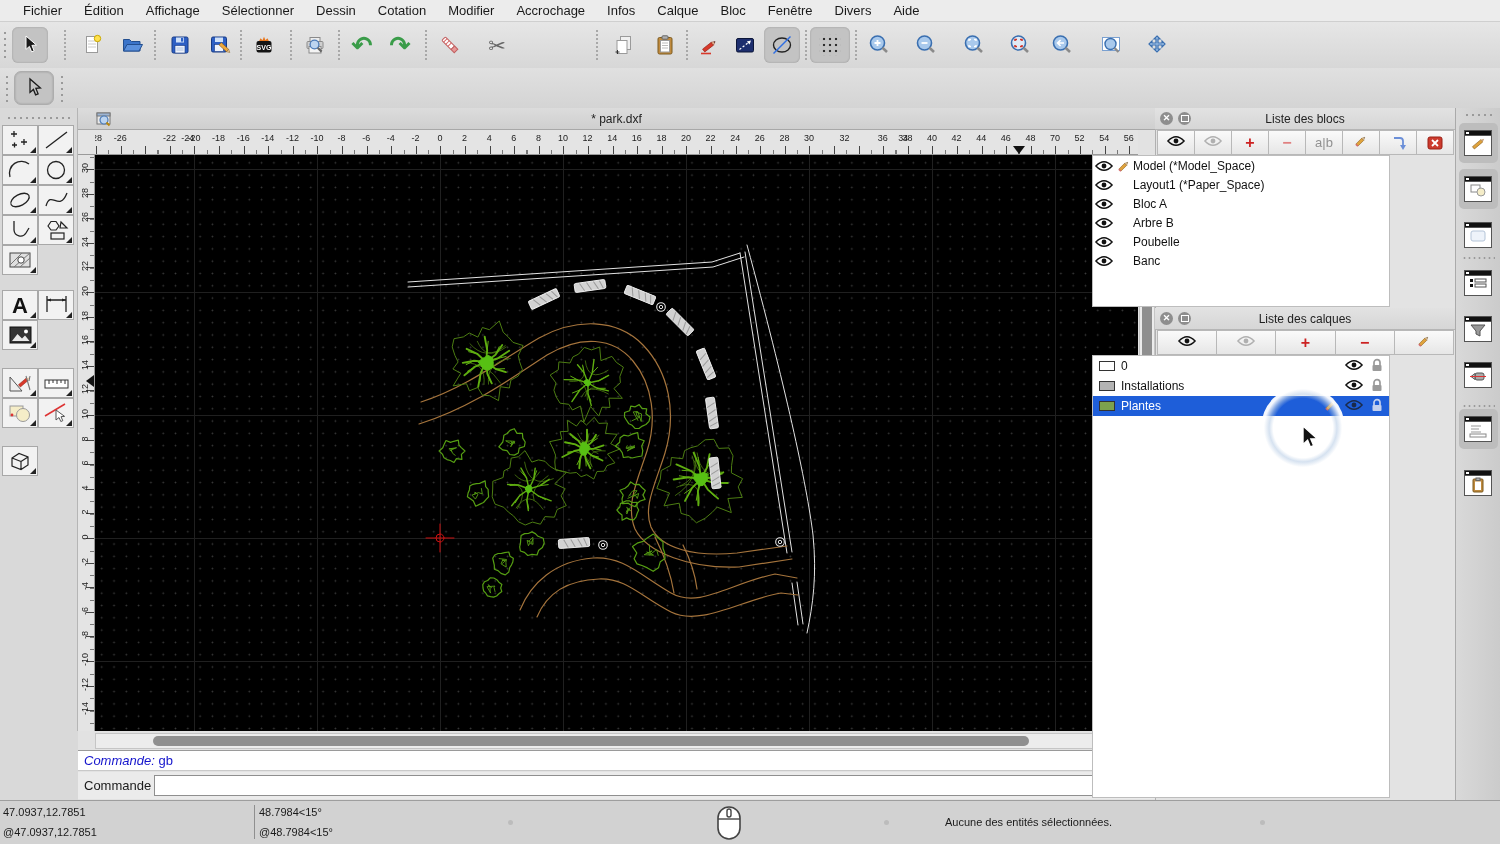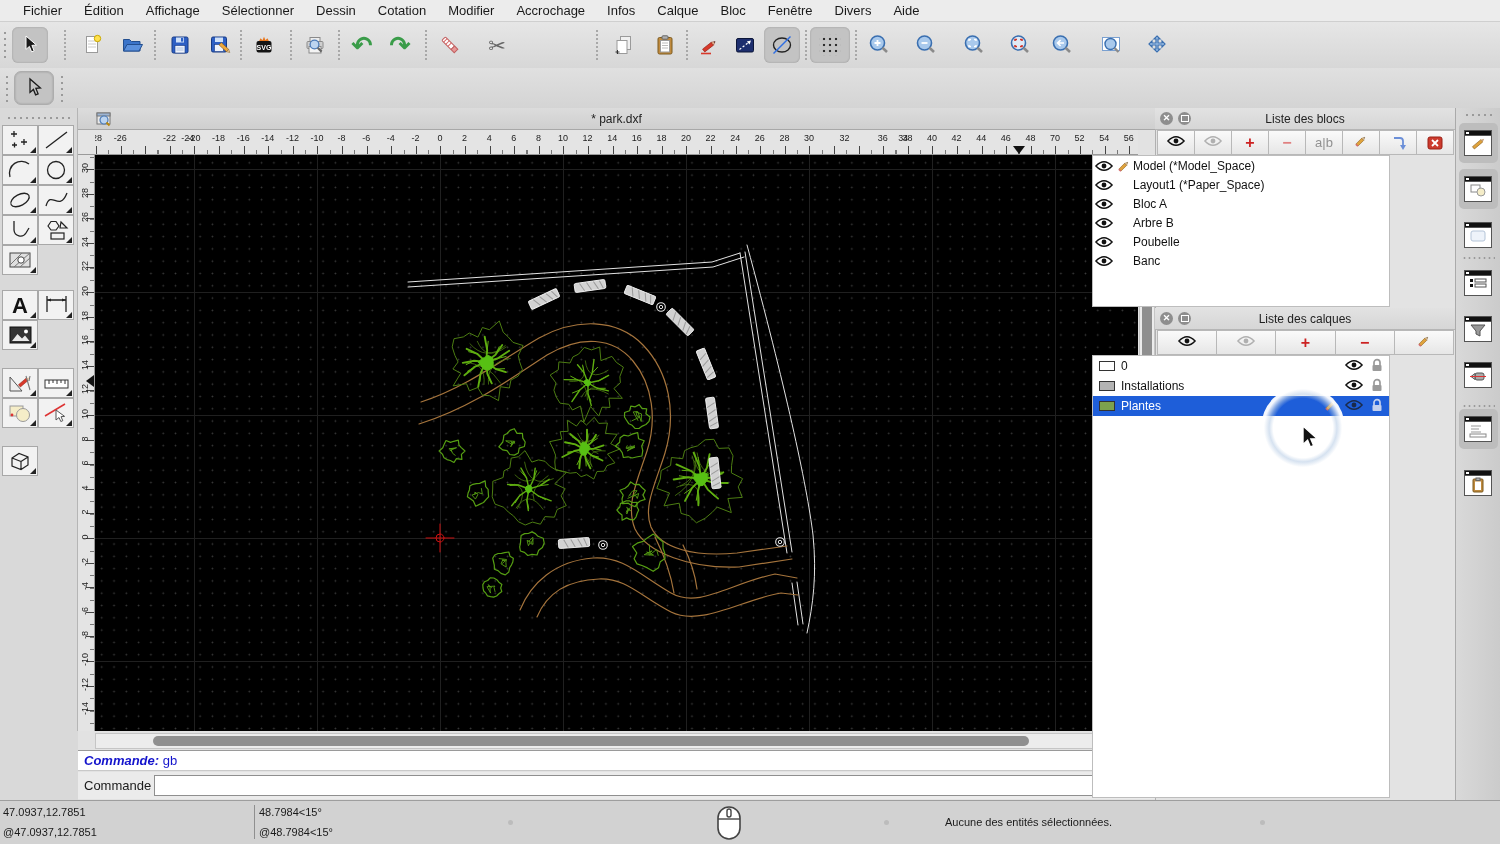--- a/index.html
+++ b/index.html
@@ -63,21 +63,21 @@
     background-size:123px 123px,123px 123px,12.3px 12.3px;
     background-position:0 14px,99px 0,0.6px 1.7px;}
   #hscroll{left:95px;top:733px;width:1010px;height:16px;background:#ececec;border:1px solid #c5c5c5;box-sizing:border-box;}
   #hscroll-thumb{position:absolute;left:57px;top:2px;width:876px;height:10px;background:#8f8f8f;border-radius:5px;}
   #vscroll{left:1139px;top:155px;width:16px;height:576px;background:#ececec;border:1px solid #c5c5c5;box-sizing:border-box;}
   #vscroll-thumb{position:absolute;top:1px;left:2px;width:10px;height:422px;background:#8f8f8f;border-radius:5px;}
   #pageind{left:1105px;top:734px;width:48px;height:15px;font-size:12px;color:#111;text-align:right;margin-top:44px;}
   
   #cmd-history{left:78px;top:750px;width:1077px;height:21px;background:#fff;border-top:1px solid #9a9a9a;
                border-bottom:1px solid #c9c9c9;box-sizing:border-box;font-size:13px;padding:2px 0 0 6px;}
-  .cmd-blue{color:#1414cc;} .cmd-italic{font-style:italic;font-weight:bold;}
+  .cmd-blue{color:#1414cc;} .cmd-italic{font-style:italic;}
   #cmd-row{left:78px;top:772px;width:1077px;height:27px;background:#ebebeb;}
   #cmd-label{position:absolute;left:6px;top:6px;font-size:13px;color:#1a1a1a;}
   #cmd-input{position:absolute;left:76px;top:3px;width:966px;height:19px;border:1px solid #8f8f8f;
              background:#fff;font-size:13px;font-family:"Liberation Sans",sans-serif;padding:0 4px;}
   #cmd-btn{position:absolute;left:1049px;top:2px;width:25px;height:22px;background:#e4e4e4;
            border:1px solid #8f8f8f;display:flex;align-items:center;justify-content:center;}
   .winglyph{width:13px;height:9px;border:1px solid #333;border-top:3px solid #333;background:#fff;}
   #left-bottom{left:0;top:731px;width:78px;height:69px;background:#d9d9d9;}
   
   #right-bg{left:1155px;top:108px;width:300px;height:692px;background:#e3e3e3;border-left:1px solid #b0b0b0;box-sizing:border-box;}

